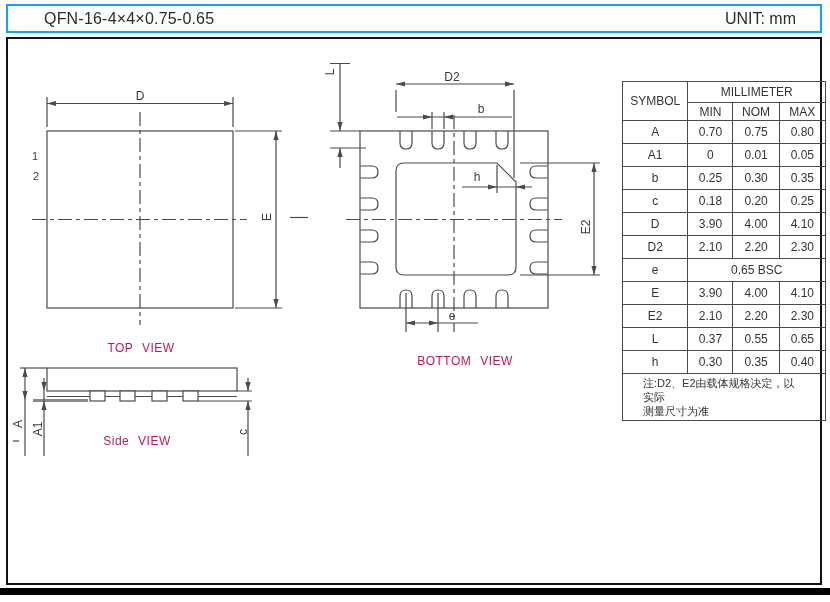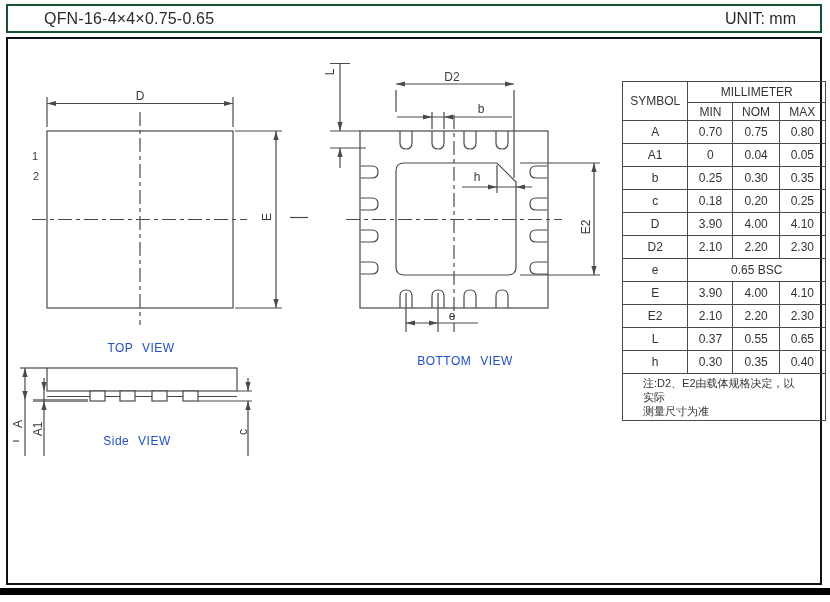--- a/index.html
+++ b/index.html
@@ -1,30 +1,30 @@
 <!DOCTYPE html>
 <html><head>
 <meta charset="utf-8">
 <style>
   html,body{margin:0;padding:0;background:#e8e8e8;}
   .page{position:relative;width:830px;height:602px;background:#ffffff;overflow:hidden;
         font-family:"Liberation Sans",sans-serif;color:#2b2b2b;}
-  .titlebar{position:absolute;left:6px;top:4px;width:816px;height:29px;border:2px solid #14532d;
+  .titlebar{position:absolute;left:6px;top:4px;width:816px;height:29px;border:2px solid #0ea5e9;
             box-sizing:border-box;display:flex;align-items:center;justify-content:space-between;}
   .titlebar .title{font-size:16px;padding-left:36px;letter-spacing:0.2px;}
   .titlebar .unit{font-size:16px;padding-right:24px;}
   .frame{position:absolute;left:6px;top:37px;width:816px;height:548px;border:2px solid #111;
          box-sizing:border-box;}
   .footer-bar{position:absolute;left:0;top:588px;width:830px;height:7px;background:#000;}
   svg.linework{position:absolute;left:0;top:0;}
   .lbl{position:absolute;font-size:12px;color:#3a3a3a;white-space:nowrap;
        transform:translate(-50%,-50%);}
   .lbl.rot{transform:translate(-50%,-50%) rotate(-90deg);}
   .lbl.pin{font-size:11px;}
-  .caption{position:absolute;font-size:12px;color:#1d4ed8;white-space:nowrap;
+  .caption{position:absolute;font-size:12px;color:#be185d;white-space:nowrap;
            transform:translate(-50%,-50%);letter-spacing:0.5px;word-spacing:5px;}
   table.dim{position:absolute;left:622px;top:81px;width:204px;border-collapse:collapse;
             table-layout:fixed;font-size:12px;color:#333;}
   table.dim td{border:1px solid #4a4a4a;text-align:center;padding:0;height:22px;}
   table.dim tr.hdr1 td{height:20px;}
   table.dim tr.hdr2 td{height:17px;}
   table.dim td.note{font-size:11px;text-align:left;padding:2px 20px;line-height:14px;height:auto;}
   .c-sym{width:58px}.c-min{width:40px}.c-nom{width:41px}.c-max{width:41px}
 </style>
 </head>
@@ -197,21 +197,21 @@
       </tr>
       <tr>
         <td>A</td>
         <td>0.70</td>
         <td>0.75</td>
         <td>0.80</td>
       </tr>
       <tr>
         <td>A1</td>
         <td>0</td>
-        <td>0.04</td>
+        <td>0.01</td>
         <td>0.05</td>
       </tr>
       <tr>
         <td>b</td>
         <td>0.25</td>
         <td>0.30</td>
         <td>0.35</td>
       </tr>
       <tr>
         <td>c</td>

